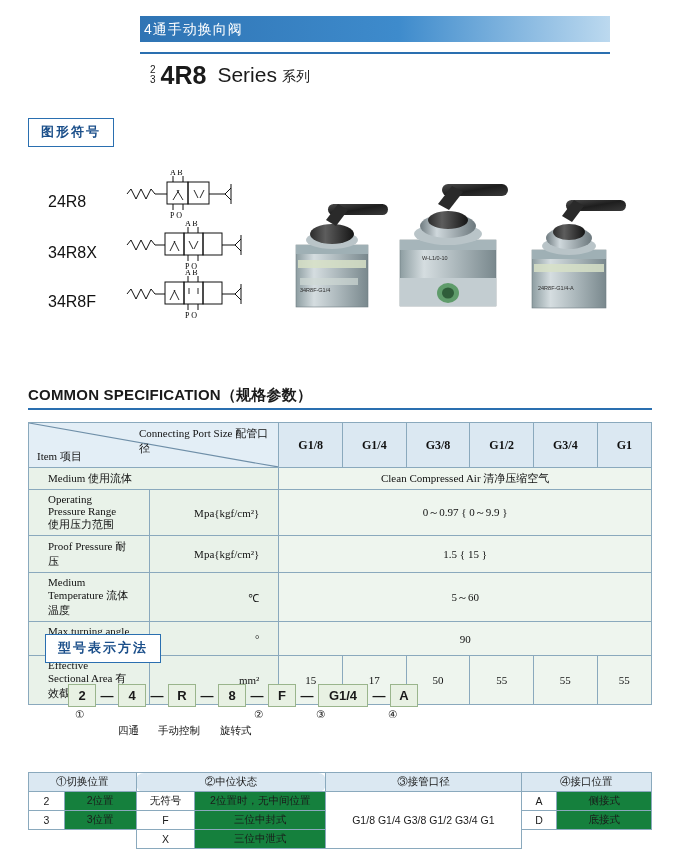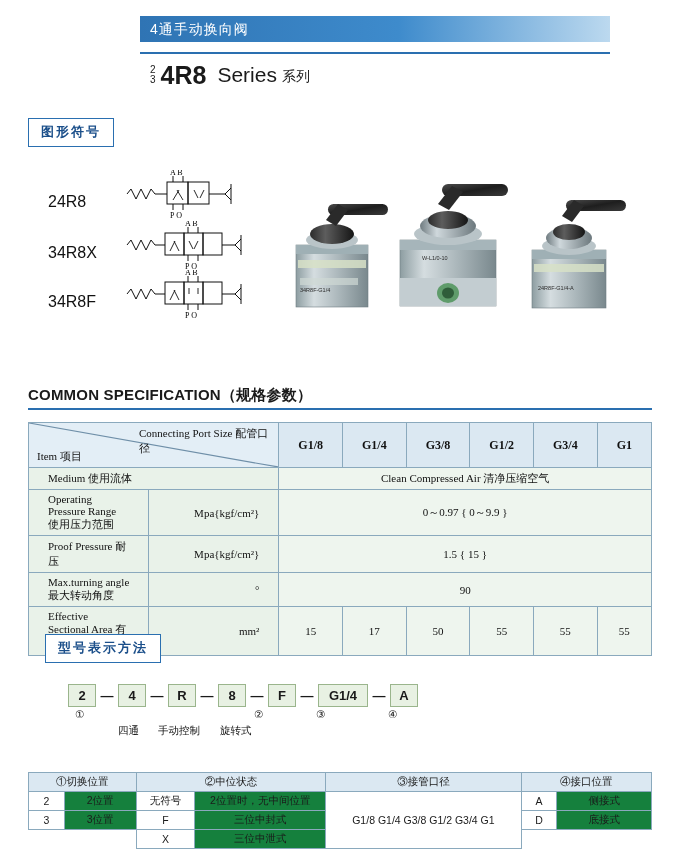--- a/index.html
+++ b/index.html
@@ -10,21 +10,21 @@
   }
   .page{position:relative;width:680px;height:854px;}
 
   
   .hdr-band{
     position:absolute;left:140px;top:16px;width:470px;height:26px;
     background:#2a6fb0;
     background:linear-gradient(90deg,#2f74b4 0%,#3e8bcc 55%,#bcd9ef 100%);
   }
   .hdr-band .t{
-    color:#ffffff;font-size:14px;line-height:26px;padding-left:10px;letter-spacing:1px;
+    color:#ffffff;font-size:14px;line-height:26px;padding-left:4px;letter-spacing:1px;
   }
   .hdr-rule{
     position:absolute;left:140px;top:52px;width:470px;height:0;border-top:2px solid #2a6fb0;
   }
   .series-line{
     position:absolute;left:140px;top:58px;width:470px;height:30px;
     display:flex;align-items:flex-end;gap:5px;padding-left:10px;box-sizing:border-box;
   }
   .sup-sub{
     display:inline-block;font-size:10px;line-height:10px;text-align:right;
@@ -282,20 +282,25 @@
       <td class="lbl" style="text-align:right;width:86px;">Mpa{kgf/cm²}</td>
       <td class="ctr" colspan="6">0～0.97  { 0～9.9 }</td>
     </tr>
 
     <tr>
       <td class="lbl">Proof Pressure  耐压</td>
       <td class="lbl" style="text-align:right;">Mpa{kgf/cm²}</td>
       <td class="ctr" colspan="6">1.5 { 15 }</td>
     </tr>
 
+    <tr>
+      <td class="lbl">Medium Temperature 流体温度</td>
+      <td class="lbl" style="text-align:right;">℃</td>
+      <td class="ctr" colspan="6">5～60</td>
+    </tr>
 
     <tr>
       <td class="lbl">Max.turning angle 最大转动角度</td>
       <td class="lbl" style="text-align:right;">°</td>
       <td class="ctr" colspan="6">90</td>
     </tr>
 
     <tr>
       <td class="lbl">Effective Sectional Area   有效截面积</td>
       <td class="lbl" style="text-align:right;">mm²</td>
@@ -335,21 +340,21 @@
 
     <div class="code-note" style="left:90px;top:52px;">四通</div>
     <div class="code-note" style="left:130px;top:52px;">手动控制</div>
     <div class="code-note" style="left:192px;top:52px;">旋转式</div>
   </div>
 
   <table class="bt">
     <tbody>
         <tr>
       <td class="h" colspan="2" style="width:96px;">①切换位置</td>
-      <td class="h" colspan="2" style="width:182px;">②中位状态</td>
+      <td class="h" colspan="2" style="width:182px;border-radius:8px;">②中位状态</td>
       <td class="h" style="width:196px;">③接管口径</td>
       <td class="h" colspan="2" style="width:120px;">④接口位置</td>
     </tr>
     <tr>
       <td class="c" style="width:28px;">2</td>
       <td class="c g" style="width:66px;">2位置</td>
       <td class="c" style="width:52px;">无符号</td>
       <td class="c g" style="width:128px;">2位置时，无中间位置</td>
       <td class="c" rowspan="3">G1/8  G1/4  G3/8  G1/2  G3/4  G1</td>
       <td class="c" style="width:28px;">A</td>

